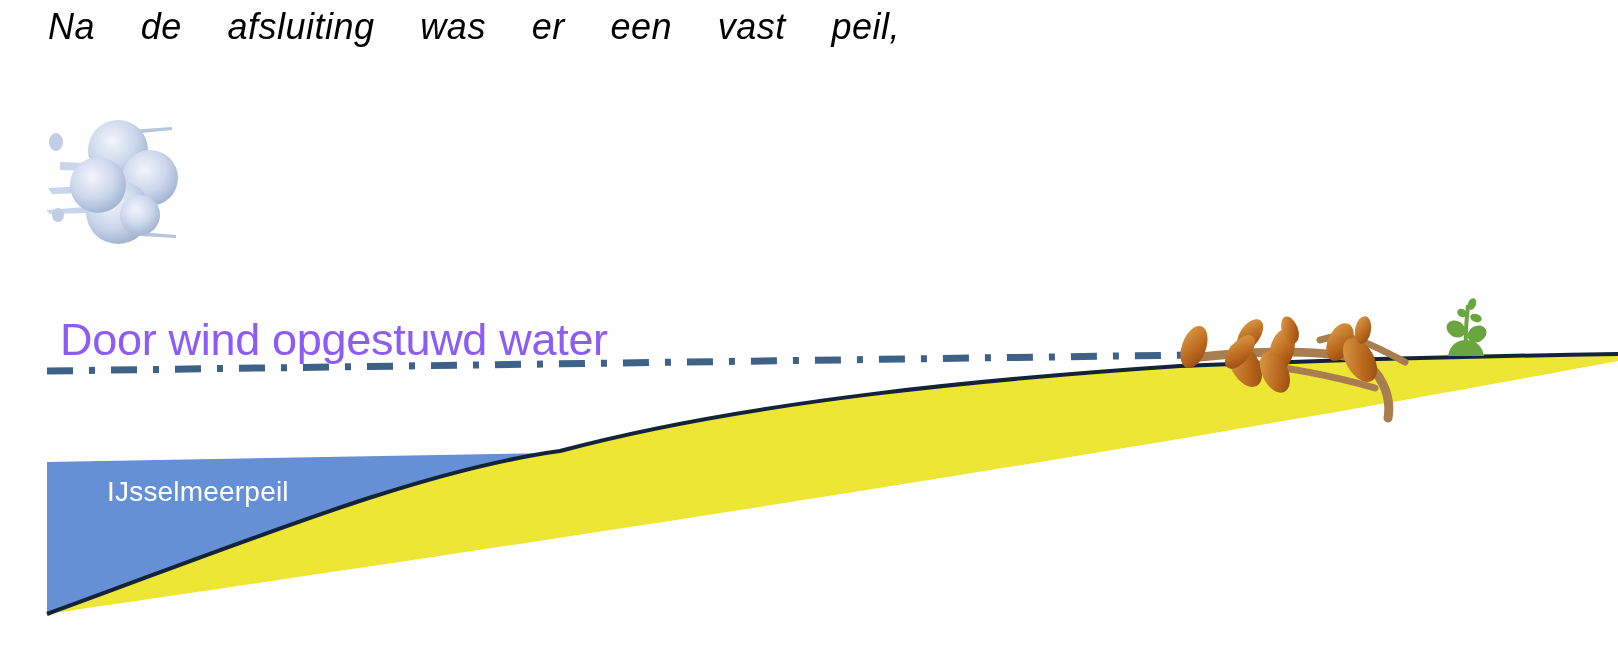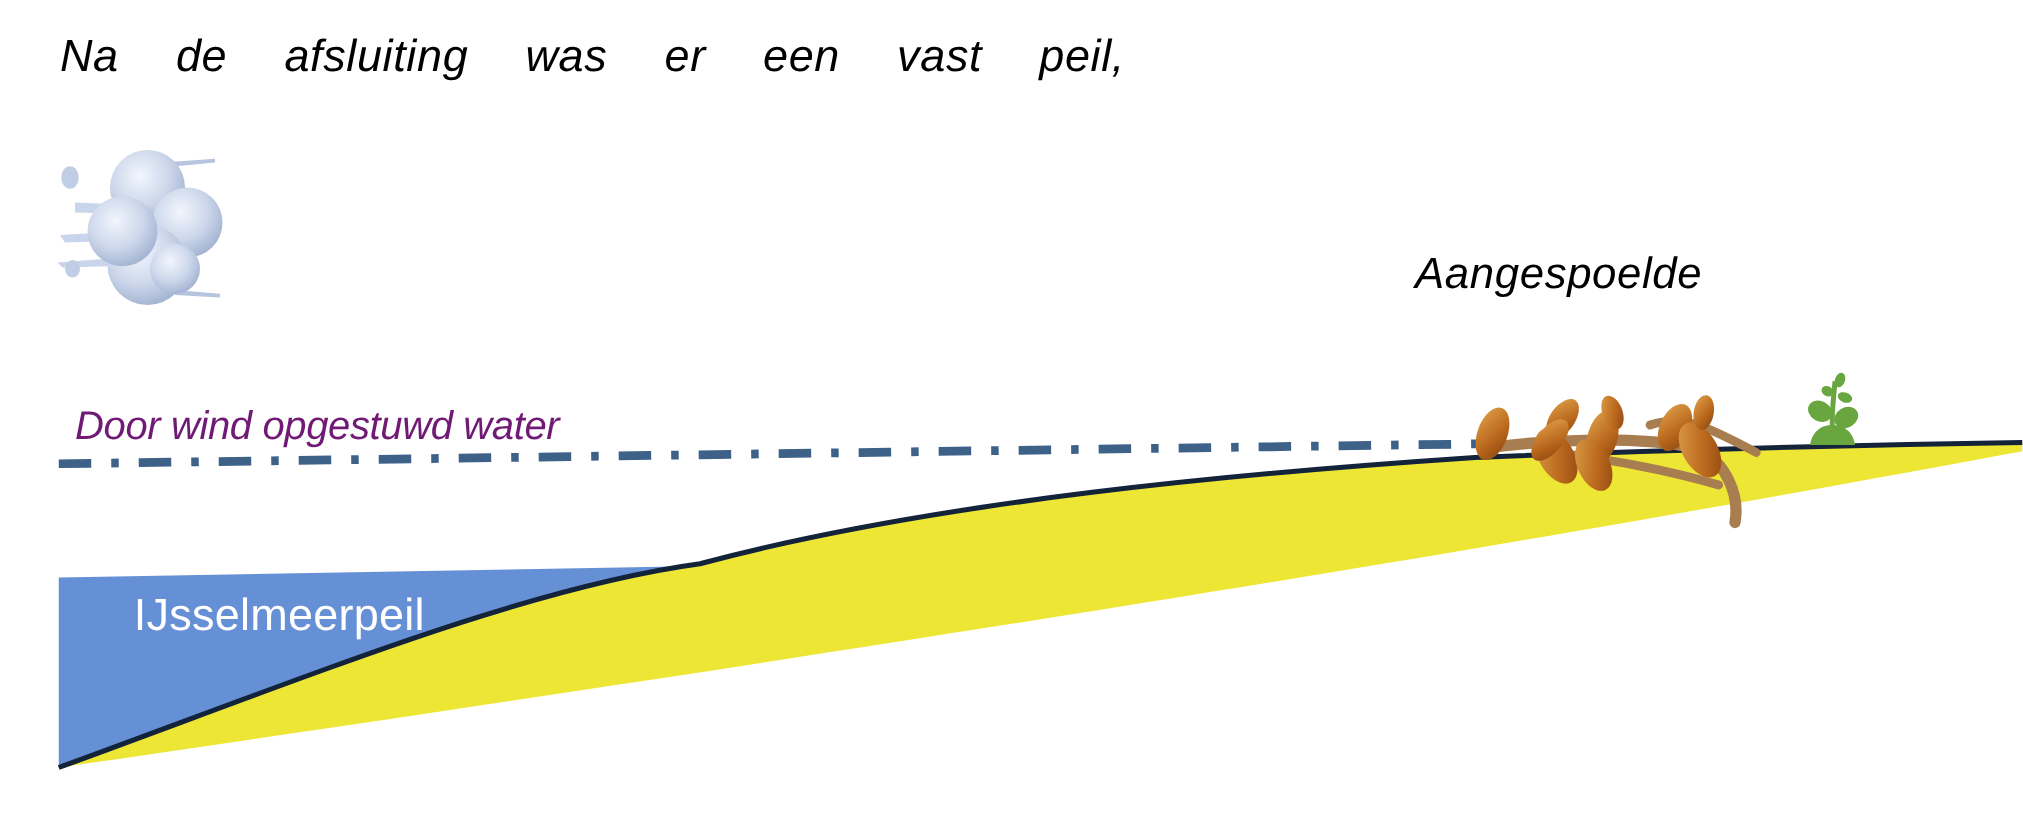--- a/index.html
+++ b/index.html
@@ -1,26 +1,26 @@
 <!DOCTYPE html>
 <html><head>
   <meta charset="utf-8">
   <style>
     html, body { margin: 0; padding: 0; background: #ffffff; }
     body { width: 1618px; height: 661px; position: relative; overflow: hidden;
            font-family: "Liberation Sans", "DejaVu Sans", sans-serif; }
-    .title { position: absolute; left: 48px; top: 20px; width: 852px;
+    .title { position: absolute; left: 48px; top: 2px; width: 852px;
              font-style: italic; font-size: 36px; line-height: 50px; color: #000; }
     .title .line1 { display: block; text-align: justify; text-align-last: justify; letter-spacing: 0.5px; }
     .title .line2 { display: block; letter-spacing: -0.6px; }
     .label-plants { position: absolute; left: 1132px; top: 194px; font-style: italic;
                     font-size: 35px; line-height: 50px; color: #000; letter-spacing: 0.5px; }
-    .label-wind { position: absolute; left: 60px; top: 318px; font-style: italic;
-                  font-size: 32px; line-height: 44px; color: #701a75; letter-spacing: -0.3px; }
-    .label-lake { position: absolute; left: 107px; top: 470px; font-size: 36px; line-height: 44px;
+    .label-wind { position: absolute; left: 60px; top: 318px; 
+                  font-size: 45px; line-height: 44px; color: #8b5cf6; letter-spacing: -0.3px; }
+    .label-lake { position: absolute; left: 107px; top: 470px; font-size: 28px; line-height: 44px;
                   color: #ffffff; letter-spacing: 0.2px; }
     svg.scene { position: absolute; left: 0; top: 0; }
   </style>
 </head>
 <body>
 
 <svg class="scene" width="1618" height="661" viewBox="0 0 1618 661" xmlns="http://www.w3.org/2000/svg">
   <defs>
     <radialGradient id="cloudGrad" cx="40%" cy="35%" r="70%">
       <stop offset="0%" stop-color="#f2f5fc"></stop>
@@ -82,18 +82,17 @@
     <ellipse cx="1462" cy="313" rx="5" ry="4" transform="rotate(30 1462 313)" fill="#6aa640"></ellipse>
     <ellipse cx="1472" cy="304" rx="4" ry="6" transform="rotate(20 1472 304)" fill="#6aa640"></ellipse>
   </g>
 </svg>
 
 <div class="title">
   <span class="line1">Na de afsluiting was er een vast peil,</span>
 </div>
 
 <div class="label-plants">
-  <div>Aangespoelde</div>
 </div>
 
 <div class="label-wind">Door wind opgestuwd water</div>
 
 <div class="label-lake">IJsselmeerpeil</div>
 
 </body></html>

